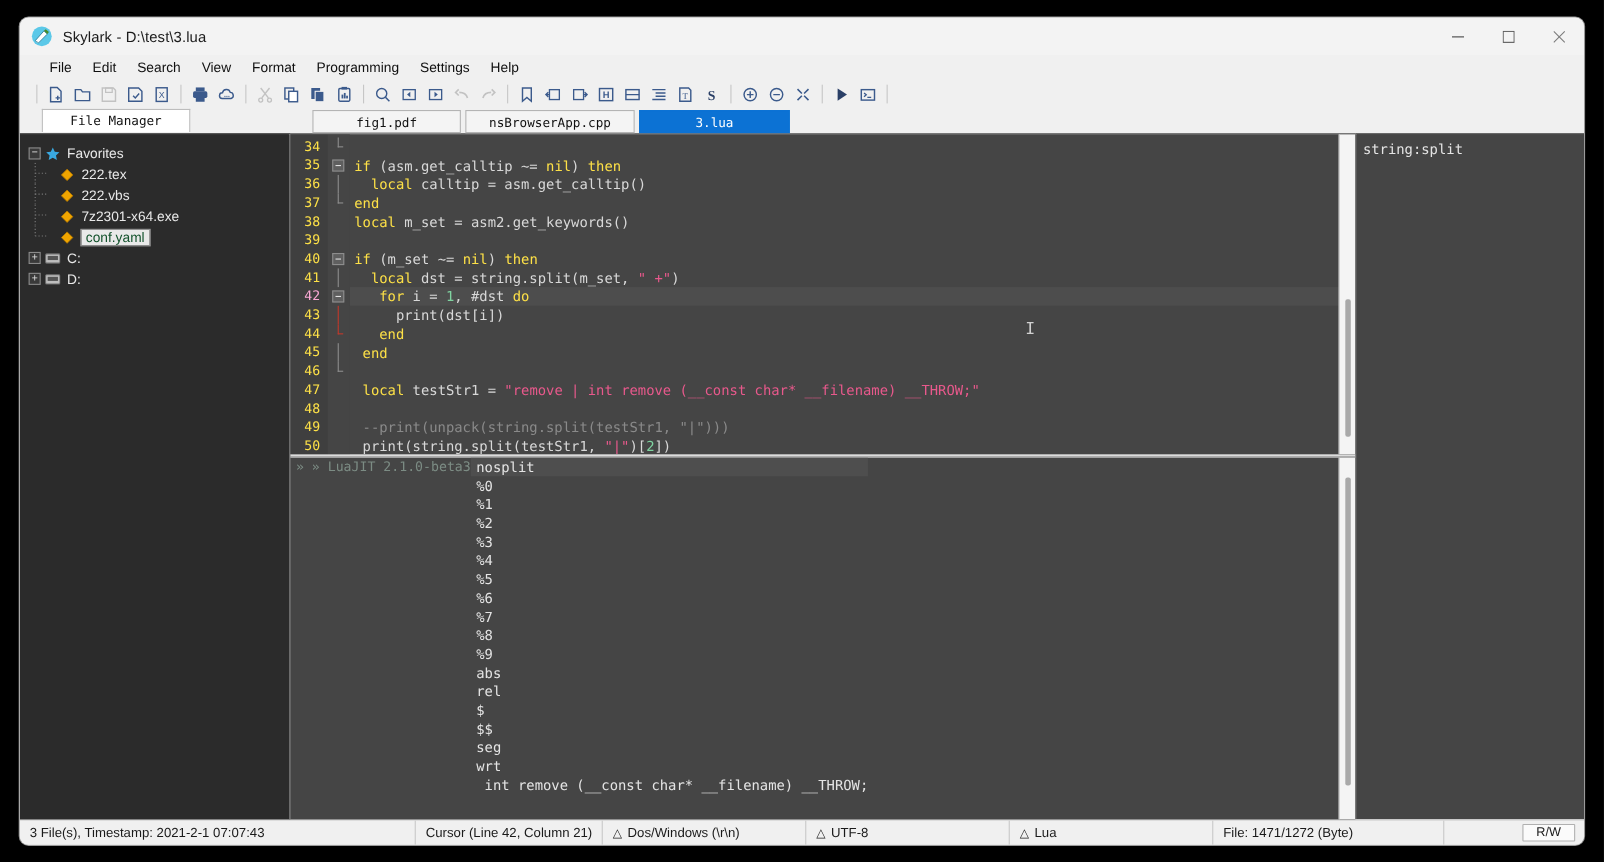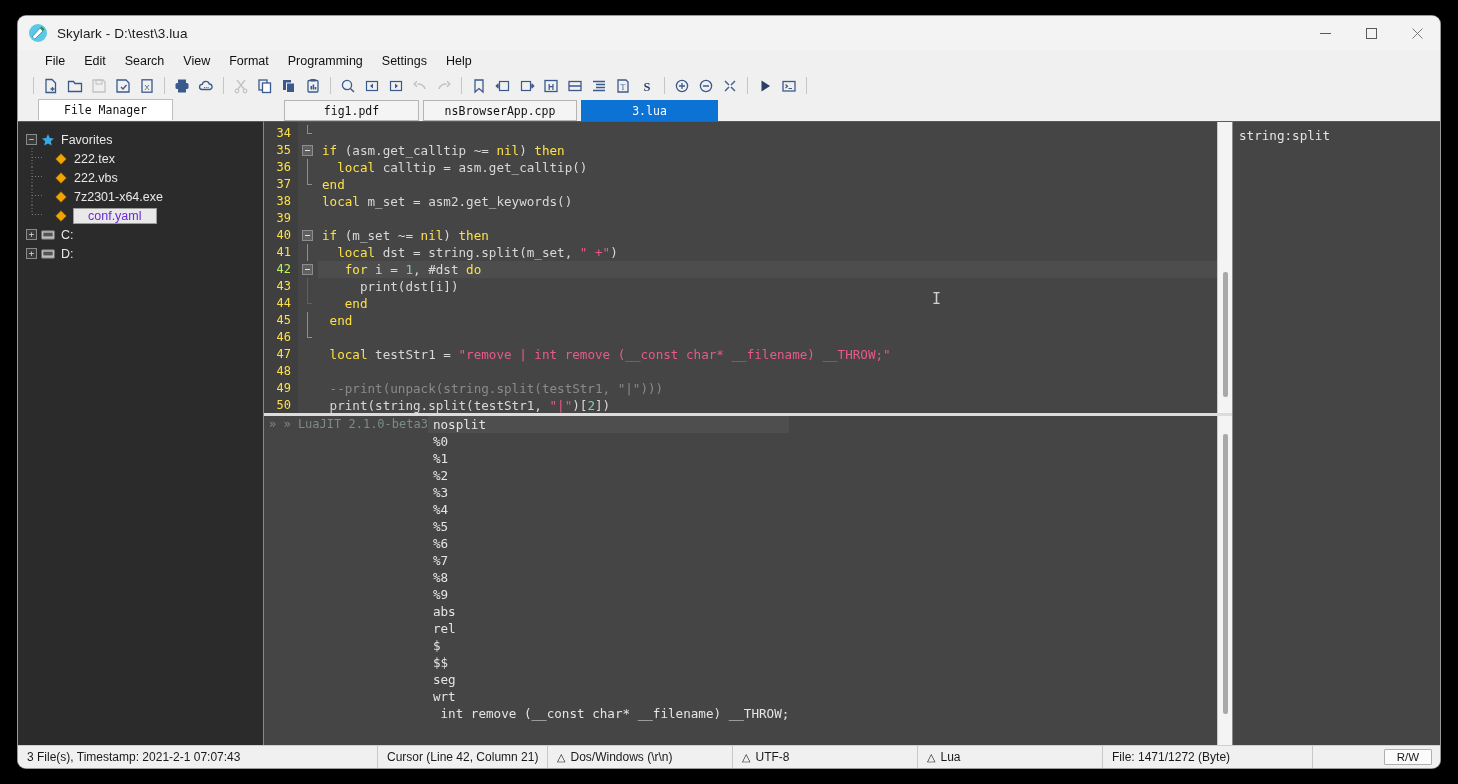--- a/index.html
+++ b/index.html
@@ -53,33 +53,33 @@
   .filepanel{width:246px;background:#2b2b2b;flex:none;box-sizing:border-box;
     border-top:1px solid #5a5a5a;border-right:1px solid #888;position:relative;overflow:hidden;}
   .tree{padding:8px 0 0 8px;}
   .tnode{display:flex;align-items:center;height:19px;font-size:12.5px;color:#e8e8e8;position:relative;}
   .expander{width:11px;height:11px;border:1px solid #8a8a8a;background:#3a3a3a;color:#ddd;
     font-size:9px;line-height:9px;text-align:center;flex:none;margin-right:4px;box-sizing:border-box;
     font-family:"DejaVu Sans Mono",monospace;}
   .spacer28{width:28px;flex:none;}
   .ico{width:14px;height:14px;margin-right:6px;flex:none;display:flex;align-items:center;justify-content:center;}
   .tlabel{white-space:nowrap;}
-  .tlabel.sel{background:#e9e9e9;color:#6d28d9;outline:1px solid #9b9b9b;padding:0 14px;}
+  .tlabel.sel{background:#e9e9e9;color:#14532d;outline:1px solid #9b9b9b;padding:0 4px;}
 
   
   .center{flex:1;display:flex;flex-direction:column;min-width:0;box-sizing:border-box;
     border-top:1px solid #5a5a5a;}
 
   
   .editor{height:293px;flex:none;background:#454545;display:flex;position:relative;overflow:hidden;
     box-sizing:border-box;border-bottom:2px solid #dcdcdc;}
   .gutter{width:34px;flex:none;background:#3f3f3f;text-align:right;padding-top:3px;box-sizing:border-box;}
   .gline{height:17px;line-height:17px;font-family:"DejaVu Sans Mono",monospace;font-size:12px;
     color:#fde047;padding-right:7px;}
-  .gline.cur{color:#bef264;}
+  .gline.cur{color:#f9a8d4;}
   .foldcol{width:20px;flex:none;background:#454545;padding-top:3px;position:relative;}
   .foldrow{height:17px;position:relative;}
   .foldbox{position:absolute;left:4px;top:3px;width:11px;height:11px;background:#5f5f5f;
     border:1px solid #8d8d8d;box-sizing:border-box;}
   .foldbox:after{content:"";position:absolute;left:2px;top:4px;width:5px;height:1px;background:#e0e0e0;}
   .vline{position:absolute;left:9px;top:0;width:1px;height:17px;background:#8d8d8d;}
   .vline.red{background:#c0392b;}
   .vend{position:absolute;left:9px;top:0;width:1px;height:9px;background:#8d8d8d;}
   .vend:after{content:"";position:absolute;left:0;top:8px;width:5px;height:1px;background:#8d8d8d;}
   .vend.red{background:#c0392b;}

